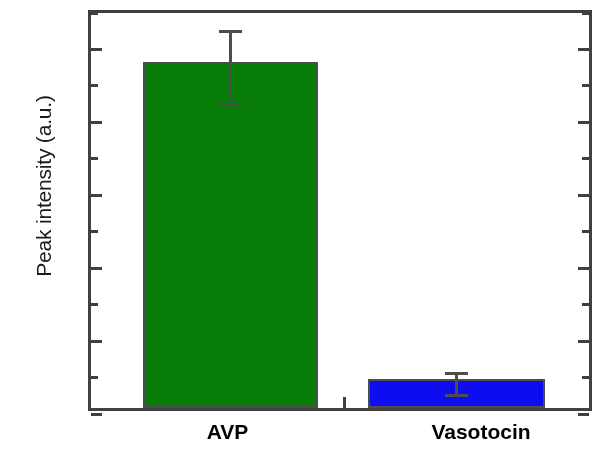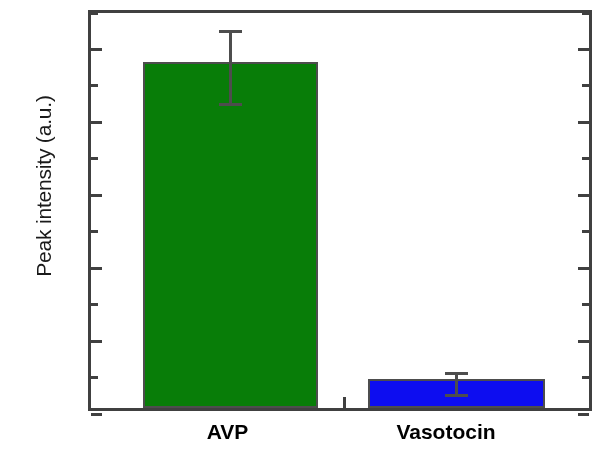--- a/index.html
+++ b/index.html
@@ -141,16 +141,16 @@
       <div class="xtick" style="left: 252px;"></div>
       <div class="bar" style="left: 277px; width: 177px; height: 29.1636px; background: rgb(13, 13, 240); border-color: rgb(77, 77, 77);"></div>
       <div class="errorbar" style="left: 364px; top: 360.9px; height: 21.8727px;"></div>
       <div class="errorcap" style="left: 354px; top: 359.4px;"></div>
       <div class="errorcap" style="left: 354px; top: 381.273px;"></div>
     </div>
 
   <div id="tick-labels"></div>
   <div id="cat-labels">
       <div class="xcat-label" style="left: 227.5px;">AVP</div>
-      <div class="xcat-label" style="left: 446px;">Vasotocin</div>
+      <div class="xcat-label" style="left: 481px;">Vasotocin</div>
     </div>
 
 </div>
 
 </body></html>

